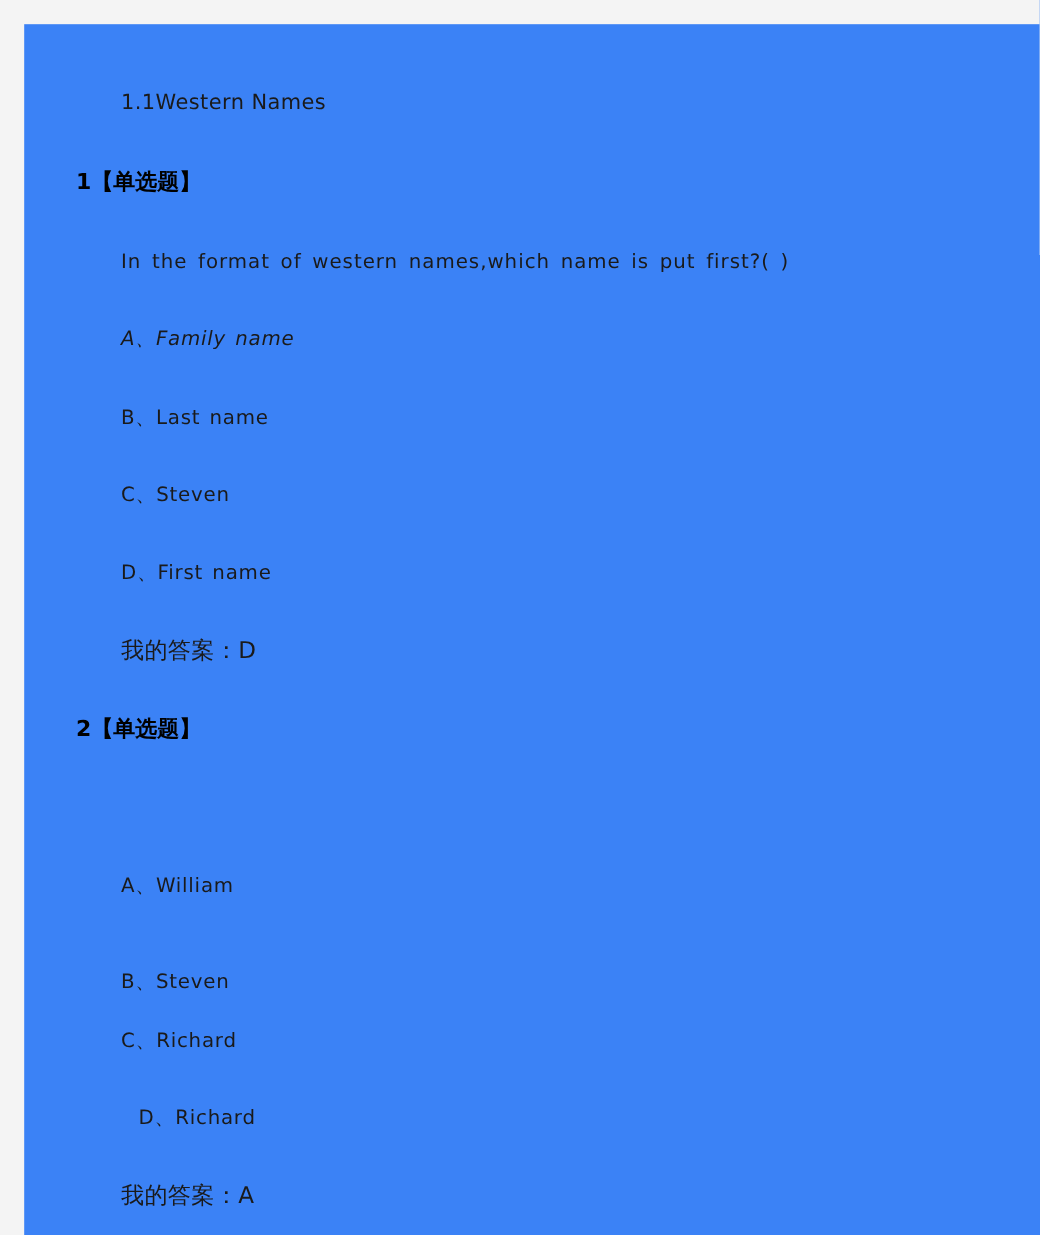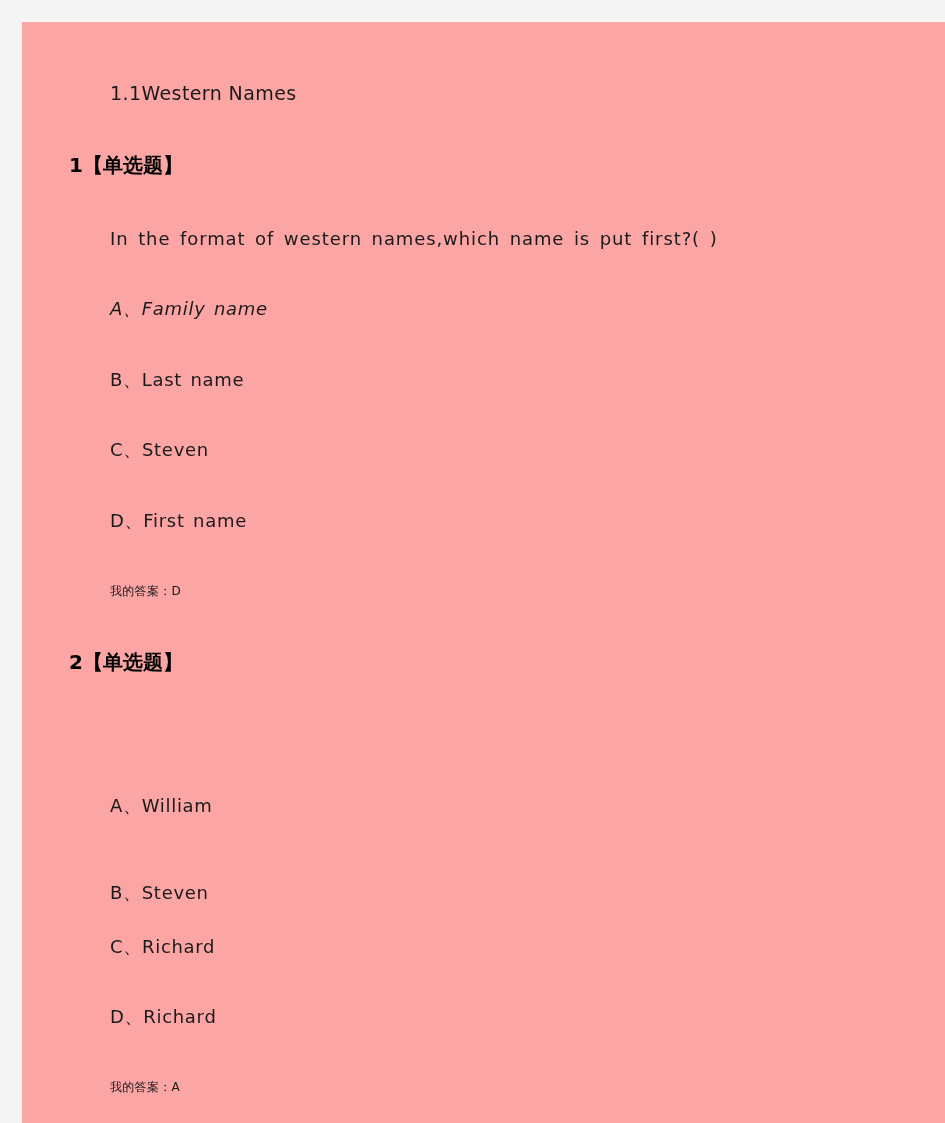--- a/index.html
+++ b/index.html
@@ -22,21 +22,21 @@
     width: 945px;
     height: 1123px;
     background: #f4f4f4;
   }
   #page-sheet {
     position: absolute;
     left: 22px;
     top: 22px;
     width: 923px;
     height: 1101px;
-    background: #fca5a5;
+    background: #3b82f6;
   }
 
   .doc-body {
     position: relative;
     width: 100%;
     height: 100%;
     color: #000000;
   }
 
   
@@ -87,21 +87,21 @@
     word-spacing: 2px;
     color: #1a1a1a;
     white-space: pre;
     font-family: "DejaVu Sans", "Liberation Sans", sans-serif;
   }
 
   
   .my-answer {
     position: absolute;
     left: 88px;
-    font-size: 12px;
+    font-size: 21px;
     line-height: 24px;
     letter-spacing: 0.3px;
     color: #1a1a1a;
     white-space: pre;
     font-family: "DejaVu Sans", "Liberation Sans", sans-serif;
   }
 </style>
 </head>
 <body>
 
@@ -127,19 +127,19 @@
 
       <div class="question-header" style="top:627px;">2【单选题】</div>
 
 
       <div class="choice" style="top:771px;">A、William</div>
 
       <div class="choice" style="top:842px;margin-top:16px;">B、Steven</div>
 
       <div class="choice" style="top:912px;">C、Richard</div>
 
-      <div class="choice" style="top:982px;">D、Richard</div>
+      <div class="choice" style="top:982px;margin-left:16px;">D、Richard</div>
 
       <div class="my-answer" style="top:1053px;">我的答案：A</div>
 
     </div>
   </div>
 </div>
 
 </body></html>

